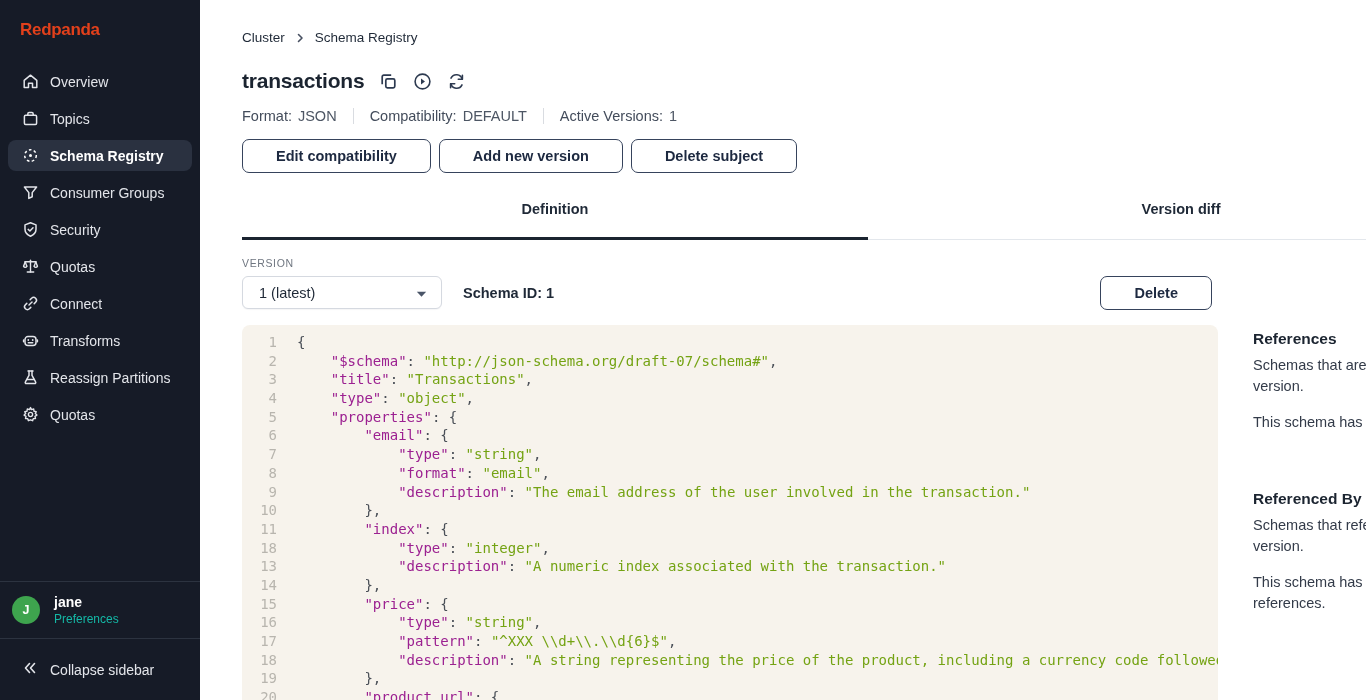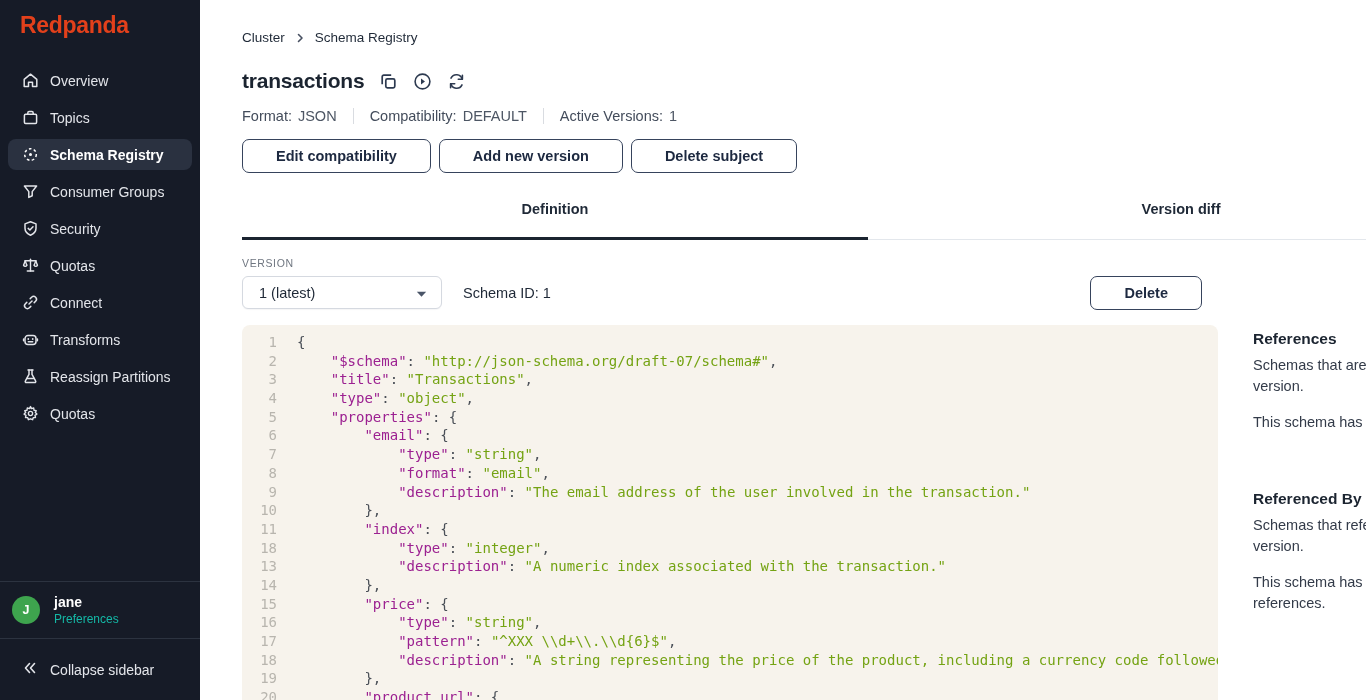--- a/index.html
+++ b/index.html
@@ -2,21 +2,21 @@
 <html><head>
 <meta charset="utf-8">
 <style>
   * { margin:0; padding:0; box-sizing:border-box; }
   html,body { width:1366px; height:700px; overflow:hidden; }
   body { font-family:"Liberation Sans", sans-serif; background:#ffffff; color:#1f2937; }
   .page { position:relative; width:1366px; height:700px; overflow:hidden; display:flex; }
 
   
   .sidebar { width:200px; min-width:200px; height:700px; background:#161b27; display:flex; flex-direction:column; }
-  .logo { padding:12px 0 0 20px; font-size:23px; font-weight:700; letter-spacing:-0.3px; color:#e2401b; }
+  .logo { padding:20px 0 0 20px; font-size:17px; font-weight:700; letter-spacing:-0.3px; color:#e2401b; }
   .nav { margin-top:26px; padding:0 8px; }
   .nav-item { display:flex; align-items:center; gap:11px; height:31px; padding:0 6px 0 14px; margin-bottom:6px;
               border-radius:8px; color:#e3e5ea; font-size:14px; cursor:pointer; }
   .nav-item.active { background:#2a3140; color:#ffffff; font-weight:600; }
   .nav-item .icn { width:17px; height:17px; display:flex; align-items:center; justify-content:center; flex:none; }
   .nav-item svg { width:17px; height:17px; }
   .side-spacer { flex:1; }
   .user-row { border-top:1px solid #2c3340; border-bottom:1px solid #2c3340; padding:11px 12px; display:flex; align-items:center; gap:14px; }
   .avatar { width:28px; height:28px; border-radius:50%; background:#3ea44e; color:#fff; font-size:12.5px; font-weight:600;
             display:flex; align-items:center; justify-content:center; }
@@ -50,22 +50,22 @@
          border-bottom:1px solid #e3e7ec; }
   .tab.active { border-bottom:3.5px solid #1b2430; padding-bottom:20px; }
 
   .content-row { display:flex; }
   .left-col { width:976px; min-width:976px; }
   .version-label { margin-top:17px; font-size:10.5px; font-weight:500; letter-spacing:0.06em; color:#6f7680; }
   .controls-row { display:flex; align-items:center; margin-top:7px; height:33px; }
   .select { width:200px; height:33px; border:1px solid #d5d9e0; border-radius:6px; background:#fff; display:flex; align-items:center;
             padding:0 14px 0 16px; font-size:14.5px; color:#1f2937; cursor:pointer; box-shadow:0 1px 1px rgba(20,30,50,0.04); }
   .select .sel-text { flex:1; }
-  .schema-id { margin-left:21px; font-size:14.5px; color:#1f2937; }
-  .delete-btn { margin-left:auto; margin-right:16px; }
+  .schema-id { margin-left:21px; font-size:14.5px; color:#1f2937;font-weight:bold; }
+  .delete-btn { margin-left:auto; margin-right:6px; }
 
   .editor { margin-top:16px; width:976px; height:420px; background:#f7f3ec; border-radius:8px; padding-top:8px; overflow:hidden; cursor:text; }
   .code-line { display:flex; height:18.7px; line-height:18.7px; font-family:"DejaVu Sans Mono", monospace; font-size:14px; white-space:pre; }
   .ln { width:35px; min-width:35px; text-align:right; color:#b8b5ae; }
   .code { margin-left:20px; overflow:hidden; }
   .t-p { color:#4a4f57; }
   .t-k { color:#9c2191; }
   .t-s { color:#74a313; }
 
   .right-col { width:320px; min-width:320px; margin-left:35px; margin-top:90px; }

